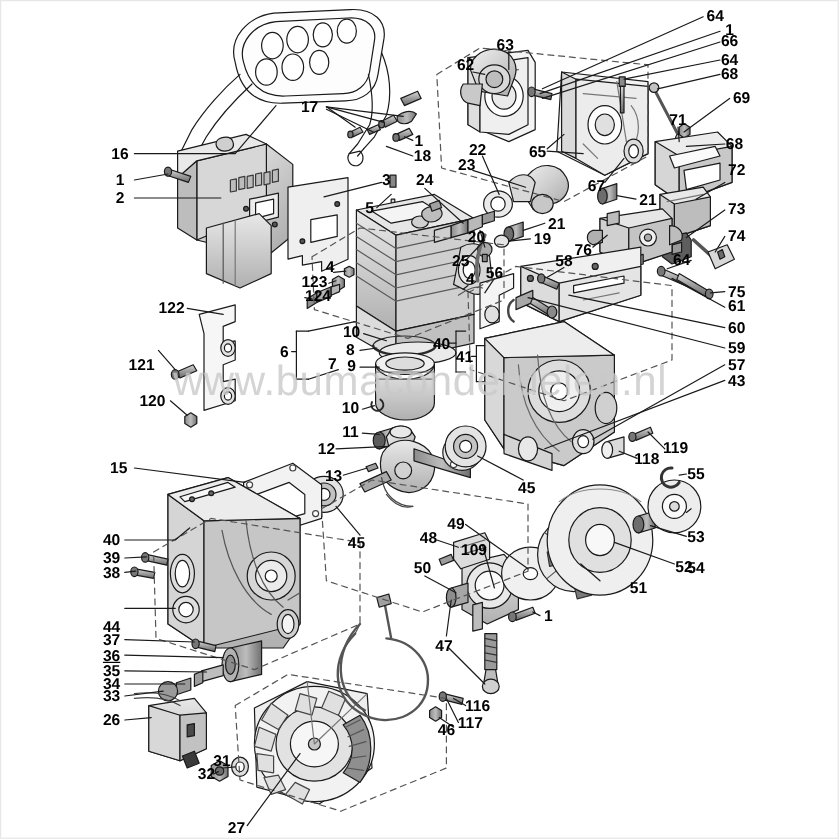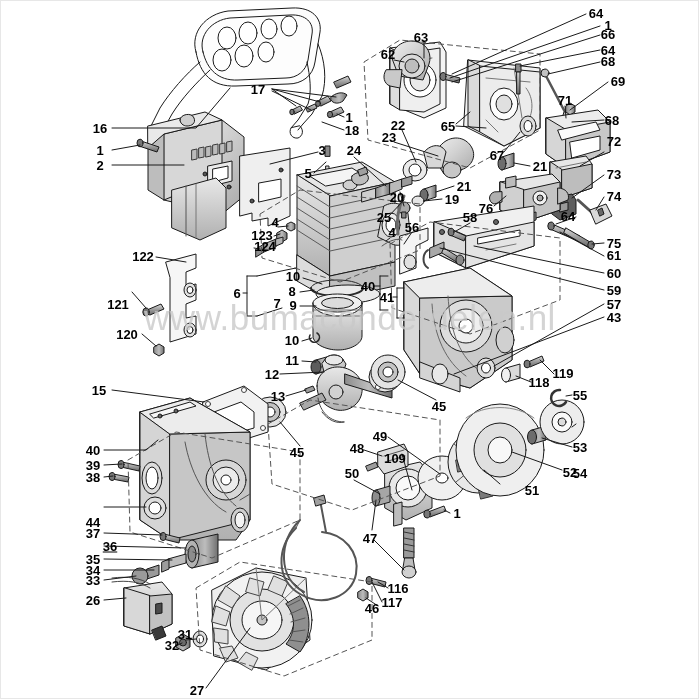--- a/index.html
+++ b/index.html
@@ -898,21 +898,21 @@
       <div class="lbl" style="left: 272px; top: 374px;">12</div>
       <div class="lbl" style="left: 278px; top: 396px;">13</div>
       <div class="lbl" style="left: 368px; top: 286px;">40</div>
       <div class="lbl" style="left: 387px; top: 297px;">41</div>
       <div class="lbl" style="left: 99px; top: 390px;">15</div>
       <div class="lbl" style="left: 93px; top: 450px;">40</div>
       <div class="lbl" style="left: 93px; top: 465px;">39</div>
       <div class="lbl" style="left: 93px; top: 477px;">38</div>
       <div class="lbl" style="left: 93px; top: 522px;">44</div>
       <div class="lbl" style="left: 93px; top: 533px;">37</div>
-      <div class="lbl" style="left: 110px; top: 546px; text-decoration: underline;">36</div>
+      <div class="lbl" style="left: 93px; top: 546px; text-decoration: underline;">36</div>
       <div class="lbl" style="left: 93px; top: 559px;">35</div>
       <div class="lbl" style="left: 93px; top: 570px;">34</div>
       <div class="lbl" style="left: 93px; top: 580px;">33</div>
       <div class="lbl" style="left: 93px; top: 600px;">26</div>
       <div class="lbl" style="left: 185px; top: 634px;">31</div>
       <div class="lbl" style="left: 172px; top: 645px;">32</div>
       <div class="lbl" style="left: 197px; top: 690px;">27</div>
       <div class="lbl" style="left: 297px; top: 452px;">45</div>
       <div class="lbl" style="left: 439px; top: 406px;">45</div>
       <div class="lbl" style="left: 395px; top: 458px;">109</div>

